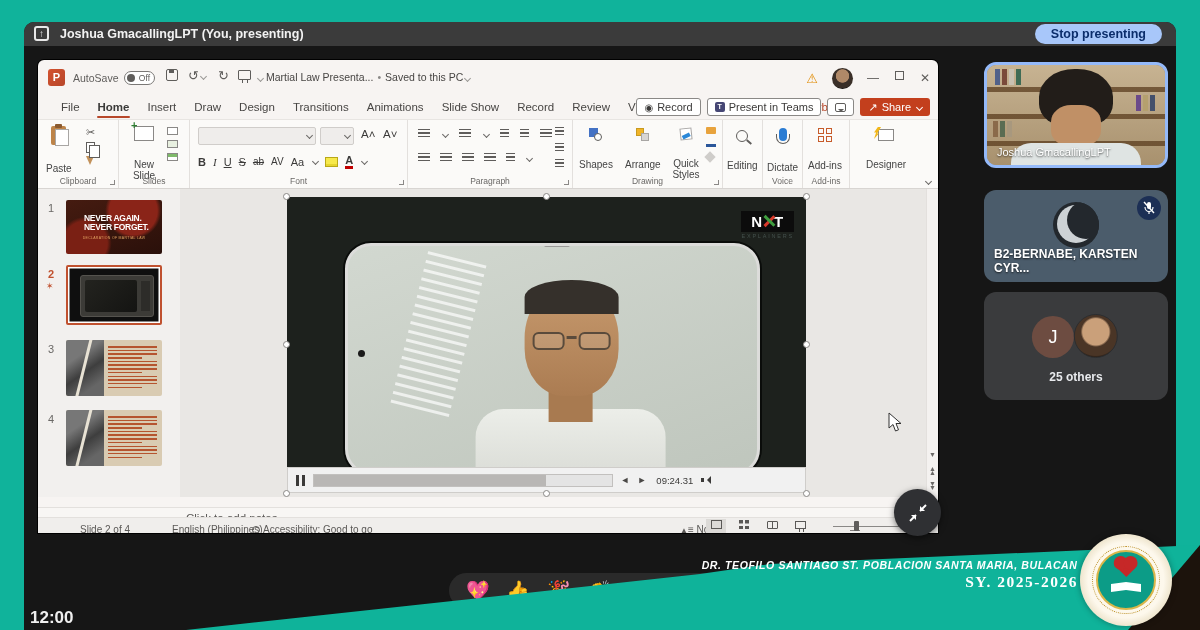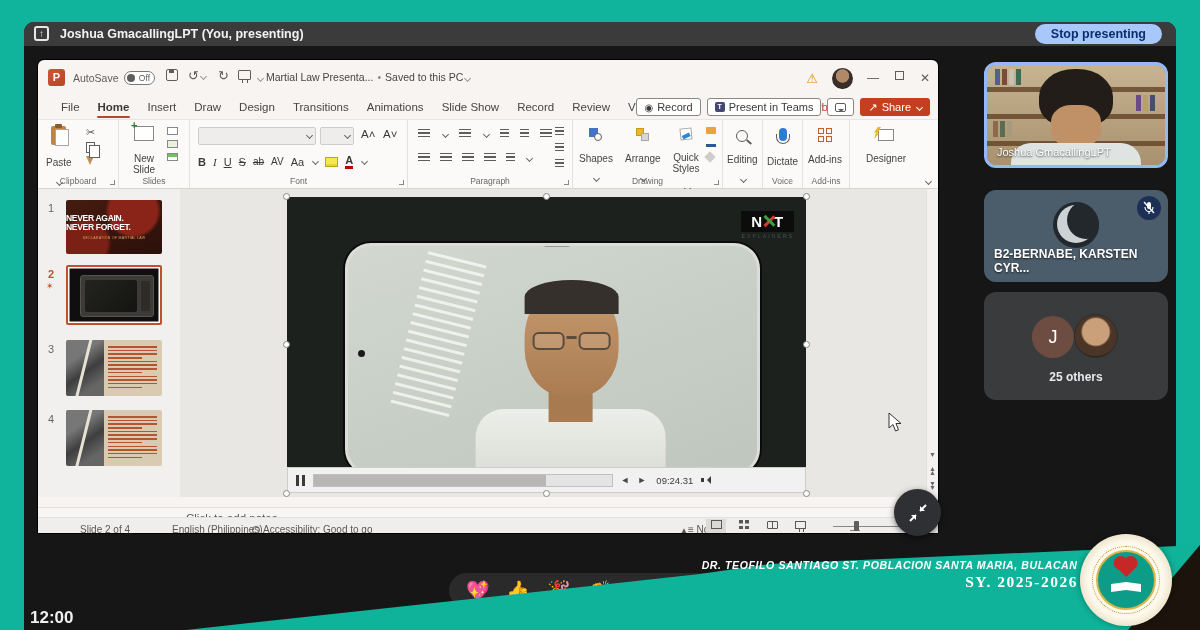--- a/index.html
+++ b/index.html
@@ -58,21 +58,21 @@
   .cmt { width:11px; height:9px; border:1.3px solid #5f5d5b; border-radius:2px; position:relative; }
   .cmt:after{ content:""; position:absolute; left:2px; bottom:-4px; border:3px solid transparent; border-top-color:#5f5d5b; }
   .share-btn { height:18px; background:#c33f1d; border-radius:3px; color:#fff; display:flex; align-items:center; gap:4px; padding:0 8px; font-size:11px; }
   .share-btn .caret { border-color:#fff; }
 
   
   .ribbon { position:absolute; left:0; top:59px; width:100%; height:70px; background:#fbfaf8; border-top:1px solid #e8e5e2; border-bottom:1px solid #d8d5d2; display:flex; }
   .rgroup { position:relative; border-right:1px solid #e3e0dd; height:100%; flex:none; }
   .glabel { position:absolute; bottom:2px; left:0; right:0; text-align:center; font-size:8.5px; color:#6a6866; }
   .launcher { position:absolute; right:3px; bottom:3px; width:5px; height:5px; border-right:1.2px solid #8a8886; border-bottom:1.2px solid #8a8886; }
-  .bigbtn { display:flex; flex-direction:column; align-items:center; gap:12px; font-size:10px; color:#444; text-align:center; line-height:1.1; }
+  .bigbtn { display:flex; flex-direction:column; align-items:center; gap:18px; font-size:10px; color:#444; text-align:center; line-height:1.1; }
   .clip-ic { width:15px; height:19px; background:#bd8449; border-radius:2px; position:relative; }
   .clip-ic:before { content:""; position:absolute; left:4px; top:-2px; width:7px; height:4px; background:#8a5a30; border-radius:1px; }
   .clip-ic:after { content:""; position:absolute; left:4px; top:3px; width:12px; height:15px; background:#fff; border:1px solid #a8a6a4; }
   .mini { font-size:11px; color:#5f5d5b; line-height:13px; }
   .copy-ic { width:9px; height:11px; border:1.2px solid #5f5d5b; position:relative; background:#fff; }
   .copy-ic:after { content:""; position:absolute; left:2px; top:2px; width:9px; height:11px; border:1.2px solid #5f5d5b; background:#fff; }
   .fp-ic { width:0; height:0; border-left:4px solid transparent; border-right:4px solid transparent; border-top:9px solid #c2915a; }
   .newslide-ic { width:20px; height:15px; border:1.3px solid #8a8886; background:#fff; position:relative; }
   .newslide-ic:before { content:"+"; position:absolute; left:-4px; top:-8px; color:#2e7d32; font-size:11px; font-weight:bold; }
   .selbox { height:18px; background:#efedeb; border:1px solid #d0cdca; border-radius:2px; position:relative; }
@@ -102,21 +102,21 @@
   .ribbon-collapse { position:absolute; right:6px; bottom:4px; }
 
   
   .content { position:absolute; left:0; top:129px; width:900px; height:308px; background:#e9e7e4; }
   .thumbs { position:absolute; left:0; top:0; width:142px; height:100%; background:#f2f0ee; overflow:hidden; }
   .snum { position:absolute; left:10px; font-size:11px; color:#6a6866; }
   .snum.sel { color:#c0512f; font-weight:700; }
   .star { position:absolute; left:8px; font-size:9px; color:#c0512f; }
   .thumb { position:absolute; left:28px; width:96px; border-radius:2px; overflow:hidden; }
   .thumb1 { top:11px; height:54px; background:radial-gradient(circle at 70% 20%, #8a2418 0 30%, transparent 35%), radial-gradient(circle at 20% 80%, #7a2014 0 25%, transparent 30%), linear-gradient(160deg,#451b10,#2a100a); color:#fff; }
-  .thumb1 .t1a { font-size:8.5px; font-weight:800; letter-spacing:-.3px; line-height:1.05; margin:14px 0 0 0; }
+  .thumb1 .t1a { font-size:8.5px; font-weight:800; letter-spacing:-.3px; line-height:1.05; margin:14px 0 0 18px; }
   .thumb1 .t1cap { font-size:3.5px; color:#e0a060; text-align:center; margin-top:4px; letter-spacing:.3px; }
   .thumb2 { top:76px; height:60px; background:#0f0f0f; border:2px solid #c0512f; box-shadow:inset 0 0 0 1.5px #fff; }
   .tv { position:absolute; left:12px; top:8px; width:74px; height:42px; background:#3c3b37; border-radius:3px; border:1px solid #55534e; }
   .tv .scr { position:absolute; left:4px; top:4px; width:52px; height:32px; background:linear-gradient(135deg,#23231f,#141412); border-radius:2px; }
   .tv .pan { position:absolute; right:3px; top:5px; width:9px; height:30px; background:#2d2c29; }
   .thumb3 { top:151px; height:56px; background:#d9cbb2; }
   .thumb4 { top:221px; height:56px; background:#d9cbb2; }
   .bw { position:absolute; left:0; top:0; width:38px; height:100%; background:linear-gradient(145deg,#777 0 30%,#3e3e3e 55%,#666 80%); }
   .bw:after { content:""; position:absolute; left:16px; top:-4px; width:3px; height:120%; background:#e8e2d4; transform:rotate(14deg); }
   .redlines { position:absolute; left:42px; top:6px; right:5px; }

